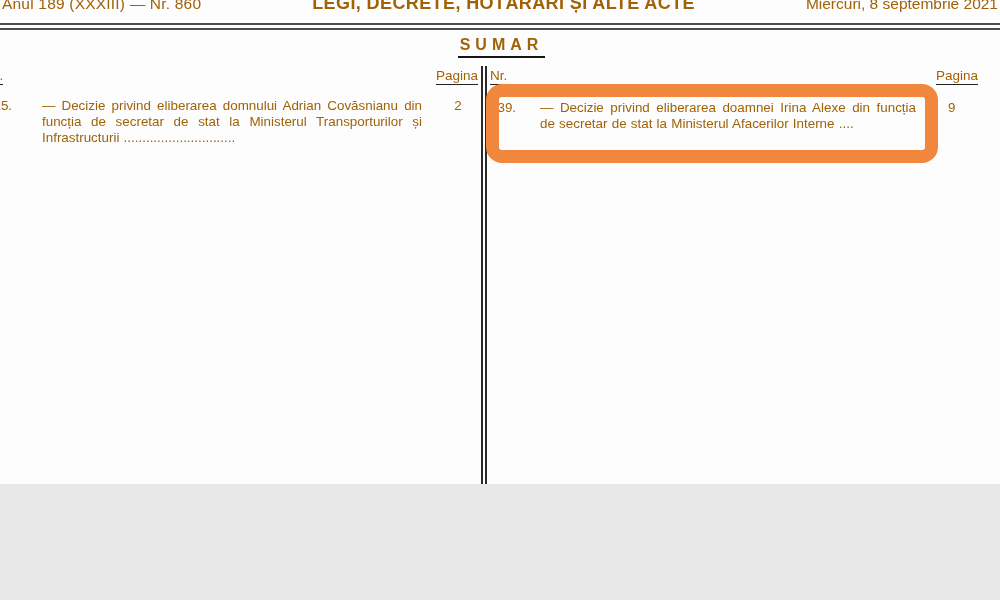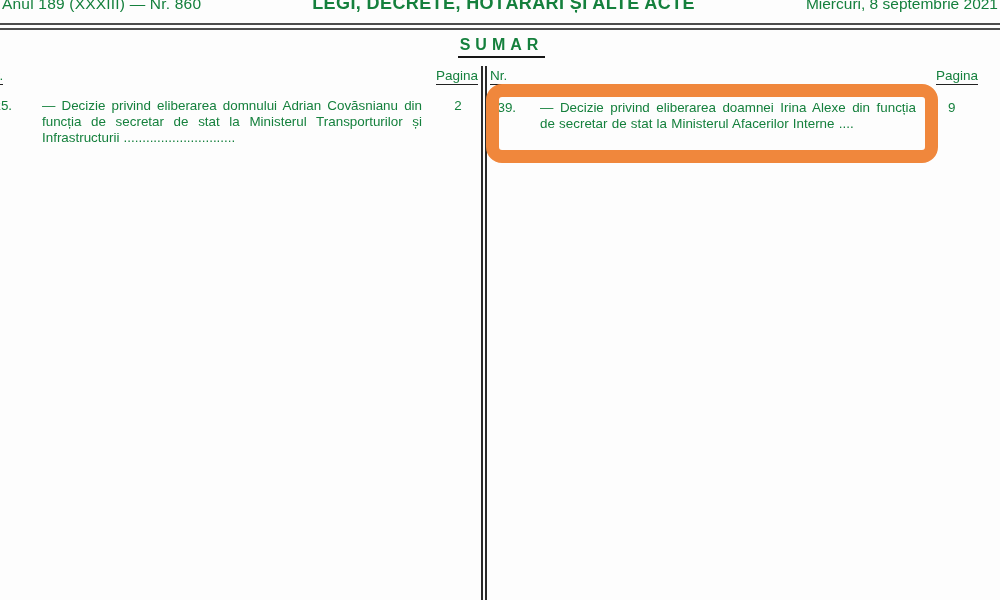--- a/index.html
+++ b/index.html
@@ -1,22 +1,22 @@
 <!DOCTYPE html>
 <html lang="ro"><head>
 <meta charset="utf-8">
 <style>
   html,body{margin:0;padding:0;background:#e8e8e8;}
   .page{
     position:relative;
-    width:1000px;height:600px;
+    width:1000px;height:484px;
     background:#fdfdfd;
     overflow:hidden;
     font-family:"Liberation Sans","DejaVu Sans",sans-serif;
-    color:#15803d;
+    color:#a16207;
   }
   
   .masthead{
     position:absolute;top:-7px;left:0;right:0;
     display:flex;justify-content:space-between;align-items:baseline;
     padding:0 2px;
   }
   .masthead .edition{font-size:15.5px;letter-spacing:.2px;}
   .masthead .gztitle{font-size:18px;font-weight:bold;letter-spacing:.4px;}
   .masthead .gzdate{font-size:15.5px;}

